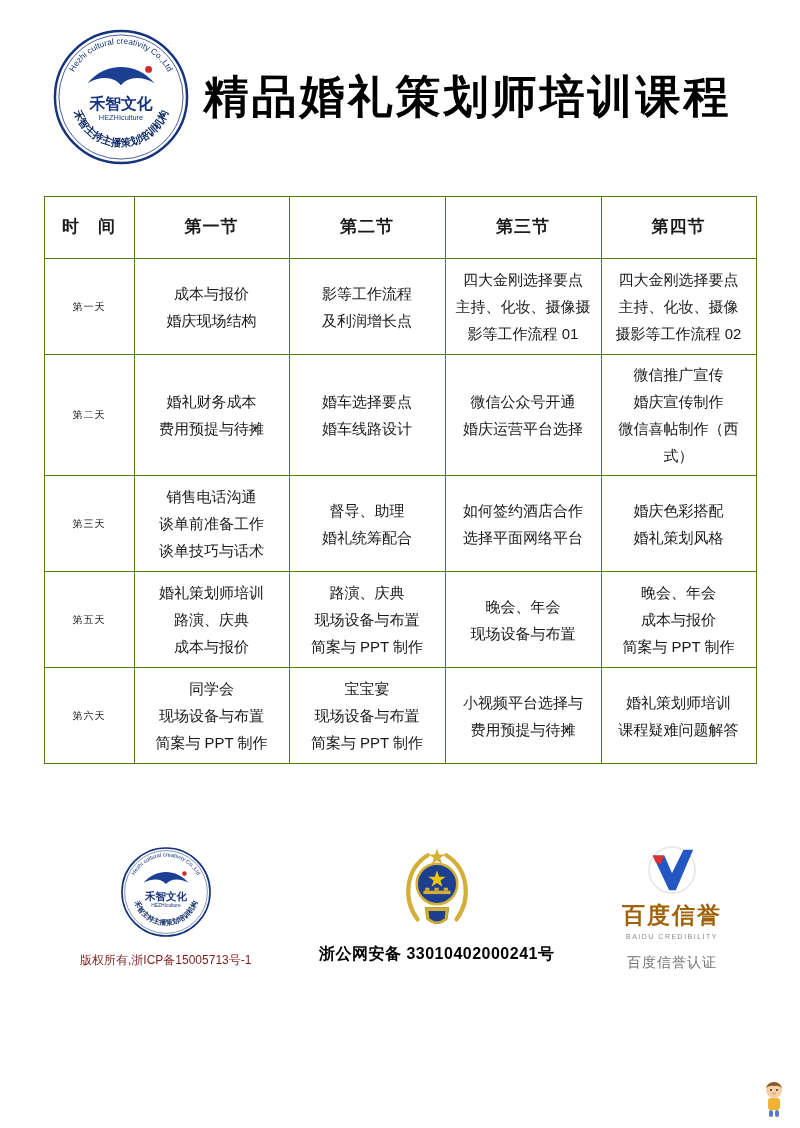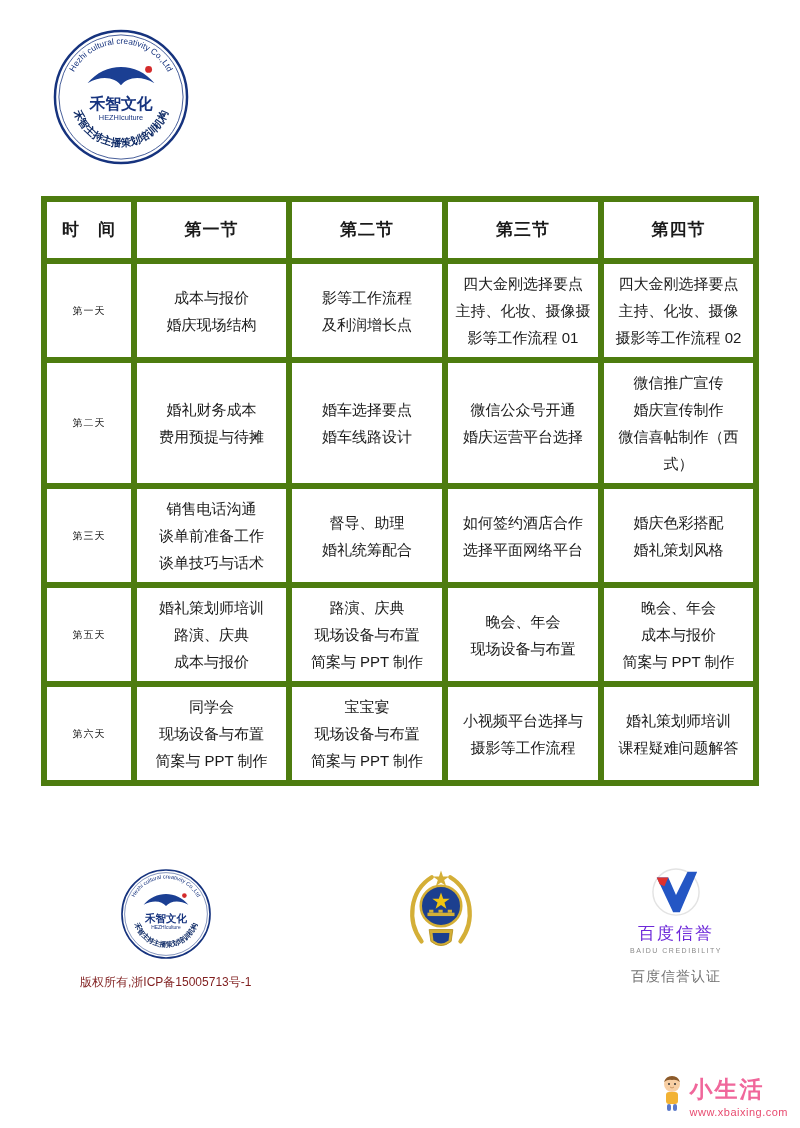--- a/index.html
+++ b/index.html
@@ -21,21 +21,21 @@
     font-size:45px; font-weight:900; letter-spacing:3px; color:#000;
     padding-right:10px;
   }
 
   
   table.course {
     border-collapse:collapse; table-layout:fixed;
     width:712px; margin:30px auto 0 auto;
   }
   table.course th, table.course td {
-    border:6px solid #4d7c0f;
+    border:1px solid #4d7c0f;
     text-align:center; vertical-align:middle;
     white-space:pre-line; line-height:1.8;
     padding:6px 4px;
   }
   table.course th { height:62px; font-size:17px; font-weight:bold; letter-spacing:1px; }
   table.course td { height:96px; font-size:15px; }
   table.course td.day { font-size:10px; letter-spacing:1px; }
 
   
   .footer {
@@ -45,21 +45,21 @@
   }
   .f-col { display:flex; flex-direction:column; align-items:center; }
   .f-logo { width:92px; height:92px; }
   .f-logo svg { width:100%; height:100%; }
   .copyright { margin-top:14px; font-size:12px; color:#7f1d1d; }
   .police-badge { width:76px; height:86px; }
   .police-badge svg { width:100%; height:100%; }
   .police-text { margin-top:12px; font-size:16px; font-weight:bold; color:#000; letter-spacing:0.5px; }
   .baidu-logo { width:58px; height:50px; }
   .baidu-logo svg { width:100%; height:100%; }
-  .baidu-cn { margin-top:4px; font-size:17px; font-weight:normal; color:#6d28d9; letter-spacing:2px; }
+  .baidu-cn { margin-top:4px; font-size:23px; font-weight:bold; color:#a16207; letter-spacing:2px; }
   .baidu-en { font-size:7px; color:#8a8a8a; letter-spacing:1.5px; margin-top:2px; }
   .baidu-cert { margin-top:14px; font-size:14px; color:#737373; letter-spacing:1px; }
 
   
   .watermark {
     position:absolute; right:12px; bottom:10px;
     display:flex; align-items:flex-start; gap:4px; cursor:pointer;
   }
   .wm-mascot { width:28px; height:38px; }
   .wm-text { display:flex; flex-direction:column; align-items:flex-start; }
@@ -85,20 +85,21 @@
         </text>
         <path d="M36,56 C54,34 86,34 104,56 C88,47 76,51 70,58 C64,51 52,47 36,56 Z" fill="#1b3f93"></path>
         <circle cx="98" cy="42" r="3.5" fill="#d42b2b"></circle>
         <text x="70" y="82" text-anchor="middle" font-size="16" font-weight="bold" fill="#16337e">禾智文化</text>
         <text x="70" y="93" text-anchor="middle" font-size="7.5" fill="#16337e">HEZHIculture</text>
         <text font-size="10.5" font-weight="bold" fill="#0f2b66" font-family="Liberation Sans, sans-serif">
           <textPath href="#arcBot1" startOffset="50%" text-anchor="middle">禾智主持主播策划培训机构</textPath>
         </text>
       </svg>
     </div>
+    <div class="page-title">精品婚礼策划师培训课程</div>
   </div>
 
   <table class="course">
     <colgroup>
       <col style="width:90px">
         <col style="width:155px">
         <col style="width:156px">
         <col style="width:156px">
         <col style="width:155px">
     </colgroup>
@@ -165,21 +166,21 @@
       </tr>
       <tr>
         <td class="day">第六天</td>
         <td>同学会
 现场设备与布置
 简案与 PPT 制作</td>
         <td>宝宝宴
 现场设备与布置
 简案与 PPT 制作</td>
         <td>小视频平台选择与
-摄影等工作流程</td>
+费用预提与待摊</td>
         <td>婚礼策划师培训
 课程疑难问题解答</td>
       </tr>
     </tbody>
   </table>
 
   <div class="footer">
 
     <div class="f-col">
       <div class="f-logo">
@@ -214,20 +215,21 @@
           <circle cx="45" cy="44" r="24" fill="#1c3f8f" stroke="#d4af37" stroke-width="3"></circle>
           <polygon points="45,28 47.6,35.4 55.3,35.4 49.1,40 51.4,47.4 45,43 38.6,47.4 40.9,40 34.7,35.4 42.4,35.4" fill="#f1c40f"></polygon>
           <rect x="29" y="52" width="32" height="4" fill="#d4af37"></rect>
           <rect x="31" y="48.5" width="5" height="3.5" fill="#d4af37"></rect>
           <rect x="42" y="48.5" width="5" height="3.5" fill="#d4af37"></rect>
           <rect x="53" y="48.5" width="5" height="3.5" fill="#d4af37"></rect>
           <path d="M31,72 L59,72 L57,86 Q45,96 33,86 Z" fill="#d4af37" stroke="#b28e1f" stroke-width="1"></path>
           <path d="M35,76 L55,76 L54,85 Q45,92 36,85 Z" fill="#1c3f8f"></path>
         </svg>
       </div>
+      <div class="police-text">浙公网安备 33010402000241号</div>
     </div>
 
     <div class="f-col">
       <div class="baidu-logo">
         <svg viewBox="0 0 60 52">
           <circle cx="30" cy="25" r="24" fill="#ffffff" stroke="#e3e3e3" stroke-width="1.5"></circle>
           <polygon points="10,10 22,10 30,28 42,4 52,4 34,46 27,46" fill="#2456c4"></polygon>
           <polygon points="10,10 22,10 18,19 13,17" fill="#e0312e"></polygon>
         </svg>
       </div>
@@ -242,19 +244,15 @@
     <svg class="wm-mascot" viewBox="0 0 28 38">
       <circle cx="14" cy="10" r="8" fill="#f8cfa4"></circle>
       <path d="M6,8 Q8,2 14,2 Q20,2 22,8 Q18,5 14,6 Q10,5 6,8 Z" fill="#8a5a2b"></path>
       <circle cx="11" cy="10" r="1" fill="#333"></circle>
       <circle cx="17" cy="10" r="1" fill="#333"></circle>
       <path d="M12,13 Q14,15 16,13" stroke="#c96" stroke-width="1" fill="none"></path>
       <rect x="8" y="18" width="12" height="12" rx="3" fill="#f2b233"></rect>
       <rect x="9" y="30" width="4" height="7" rx="2" fill="#5b79c9"></rect>
       <rect x="15" y="30" width="4" height="7" rx="2" fill="#5b79c9"></rect>
     </svg>
-    <div class="wm-text">
-      <div class="wm-name">小生活</div>
-      <div class="wm-url">www.xbaixing.com</div>
-    </div>
   </div>
 
 </div>
 
 </body></html>

